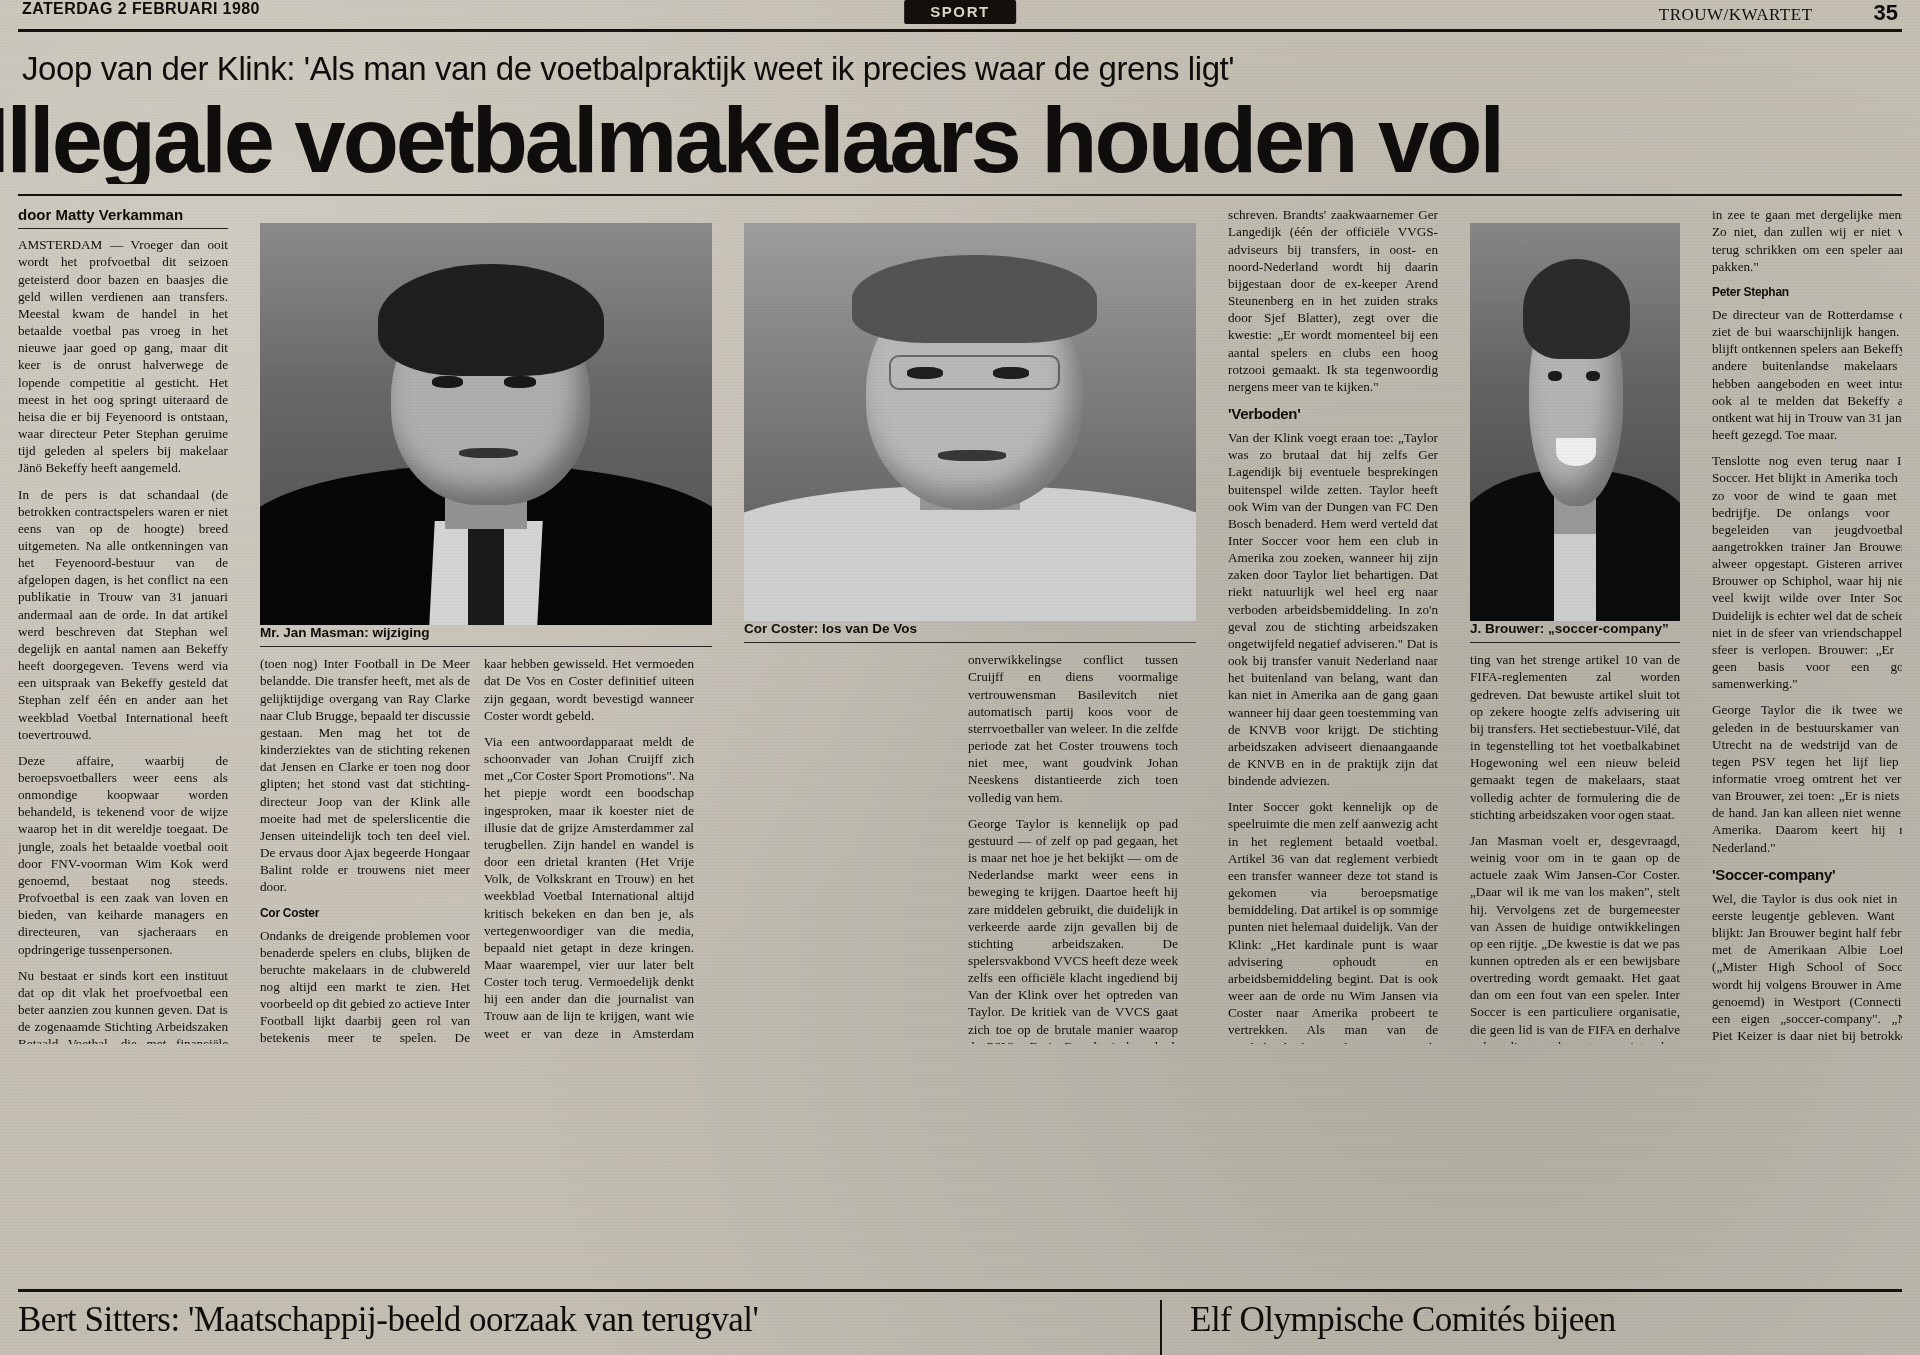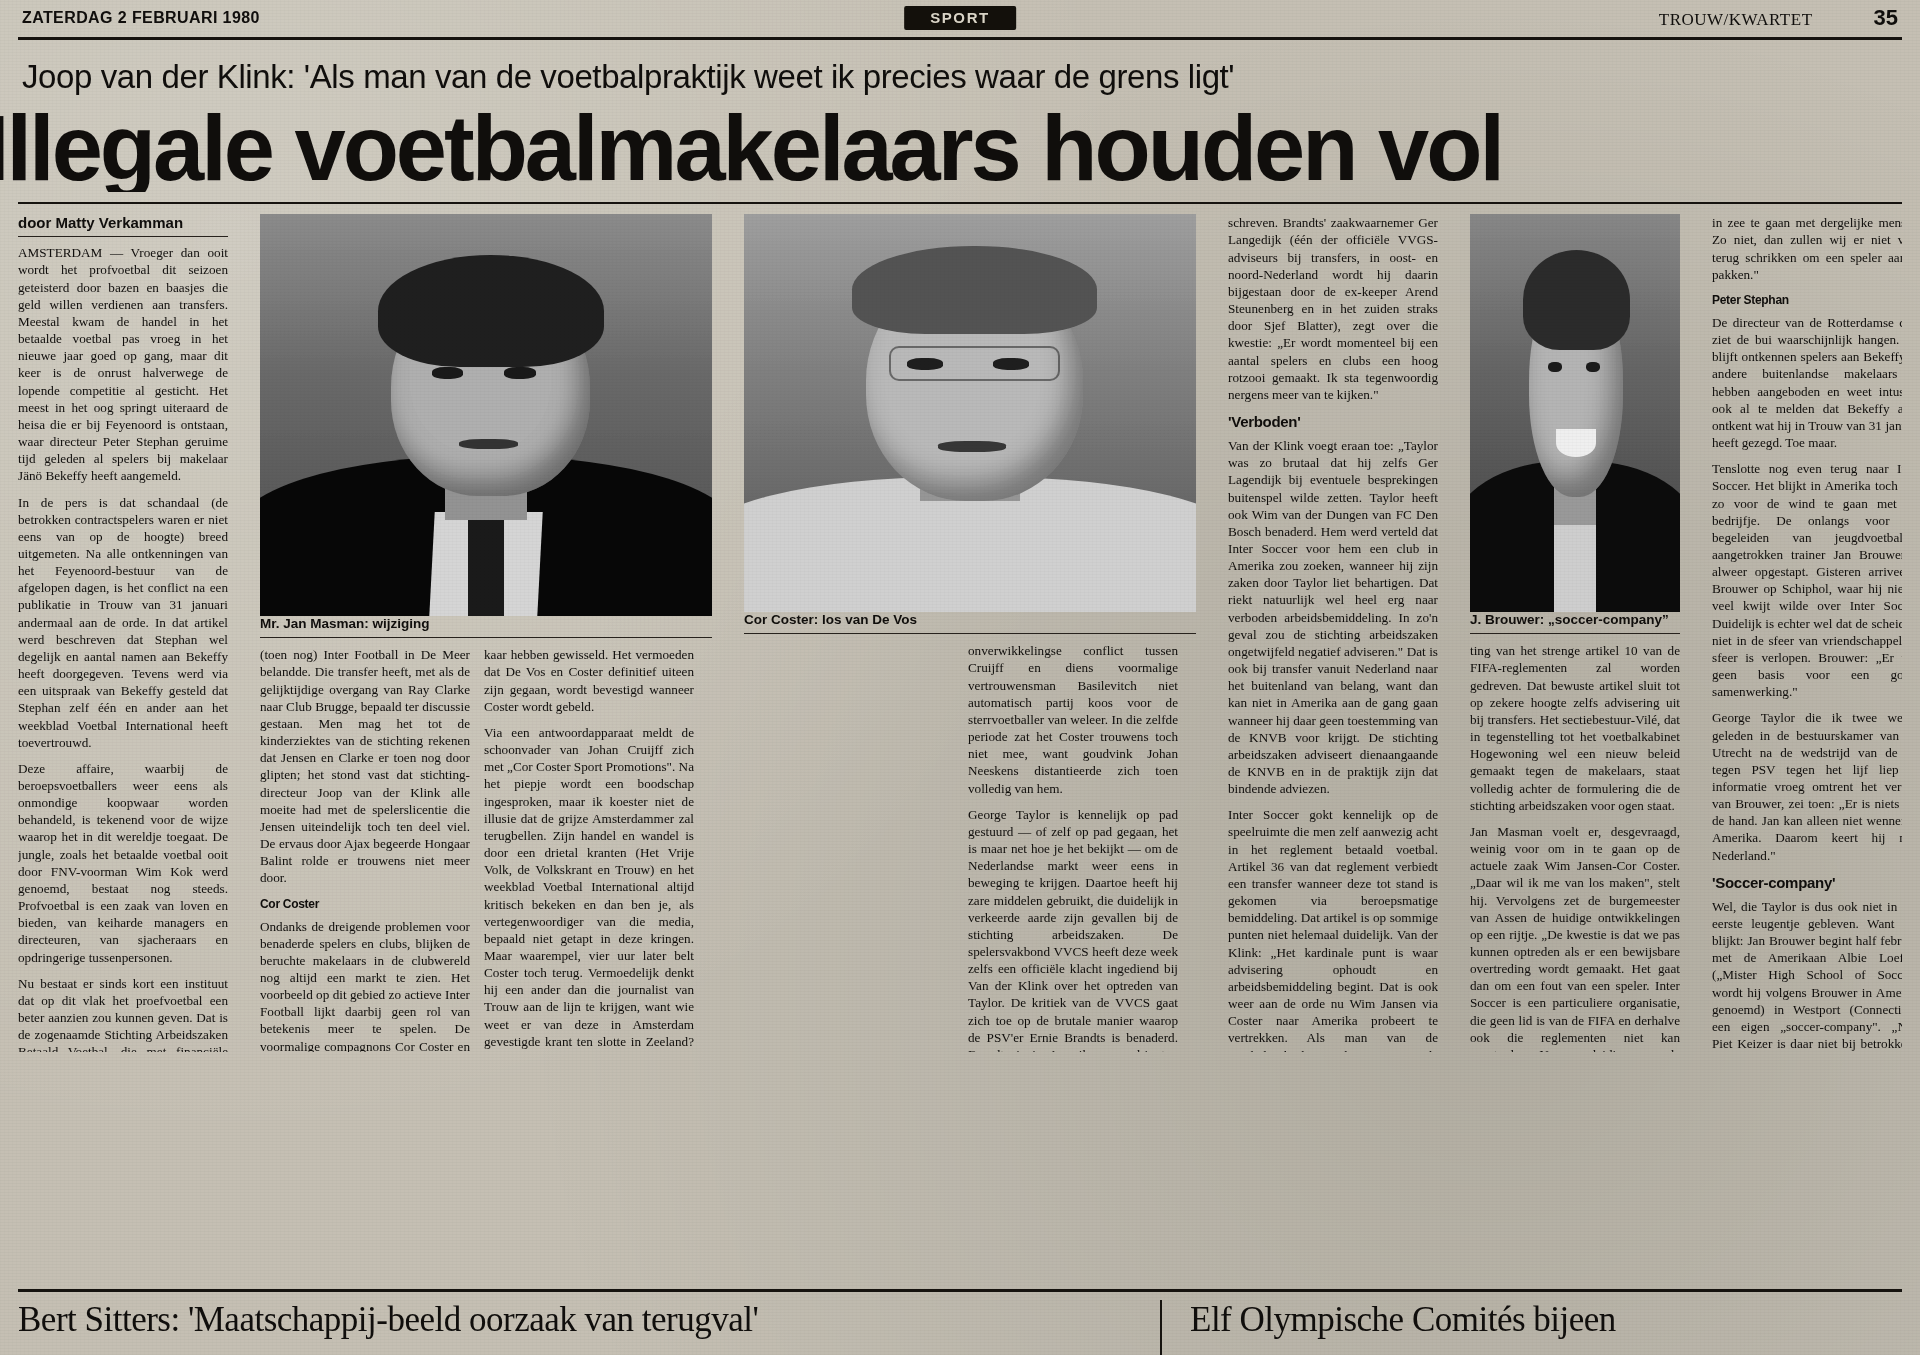--- a/index.html
+++ b/index.html
@@ -23,24 +23,24 @@
       radial-gradient(circle at 12% 18%, rgba(255,255,255,0.18), rgba(255,255,255,0) 45%),
       radial-gradient(circle at 78% 72%, rgba(0,0,0,0.10), rgba(0,0,0,0) 55%);
     box-sizing: border-box;
     padding: 0 18px;
     filter: contrast(1.04);
   }
 
   
   .masthead {
     position: relative;
-    height: 40px;
+    height: 32px;
     border-bottom: 3px solid #1a1713;
     display: flex;
-    align-items: center;
+    align-items: flex-start;
     justify-content: space-between;
     padding: 0 4px 2px 4px;
     box-sizing: border-box;
   }
   .masthead-left {
     font-family: "Liberation Sans", sans-serif;
     font-size: 16px;
     font-weight: 700;
     letter-spacing: 0.4px;
   }
@@ -132,21 +132,21 @@
   h3.sub {
     font-family: "Liberation Sans", sans-serif;
     font-weight: 700;
     font-size: 12px;
     margin: 10px 0 7px 0;
     letter-spacing: -0.3px;
   }
   h3.sub.quoted { font-size: 15px; }
 
   
-  .photo-wrap { margin-bottom: 4px; }
+  .photo-wrap { margin-bottom: 4px; margin-top: 17px; }
   .photo {
     width: 100%;
     height: 402px;
     background: #4a463f;
     position: relative;
     overflow: hidden;
     filter: grayscale(1) contrast(1.1);
   }
   .photo.p2 { height: 398px; }
   .photo.p3 { height: 398px; }

